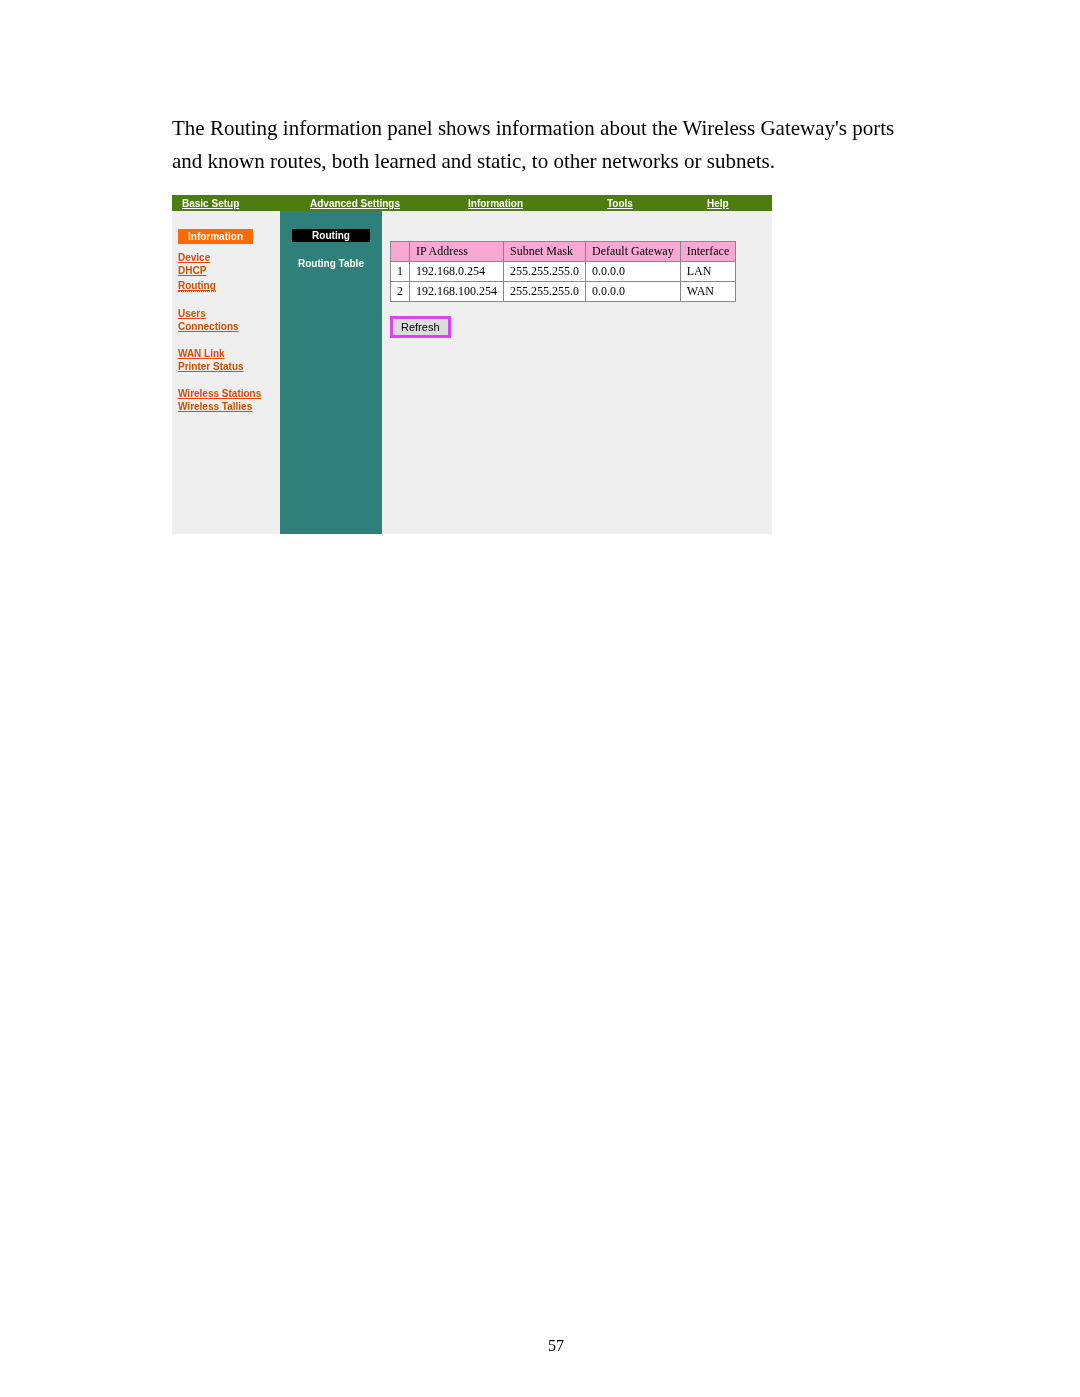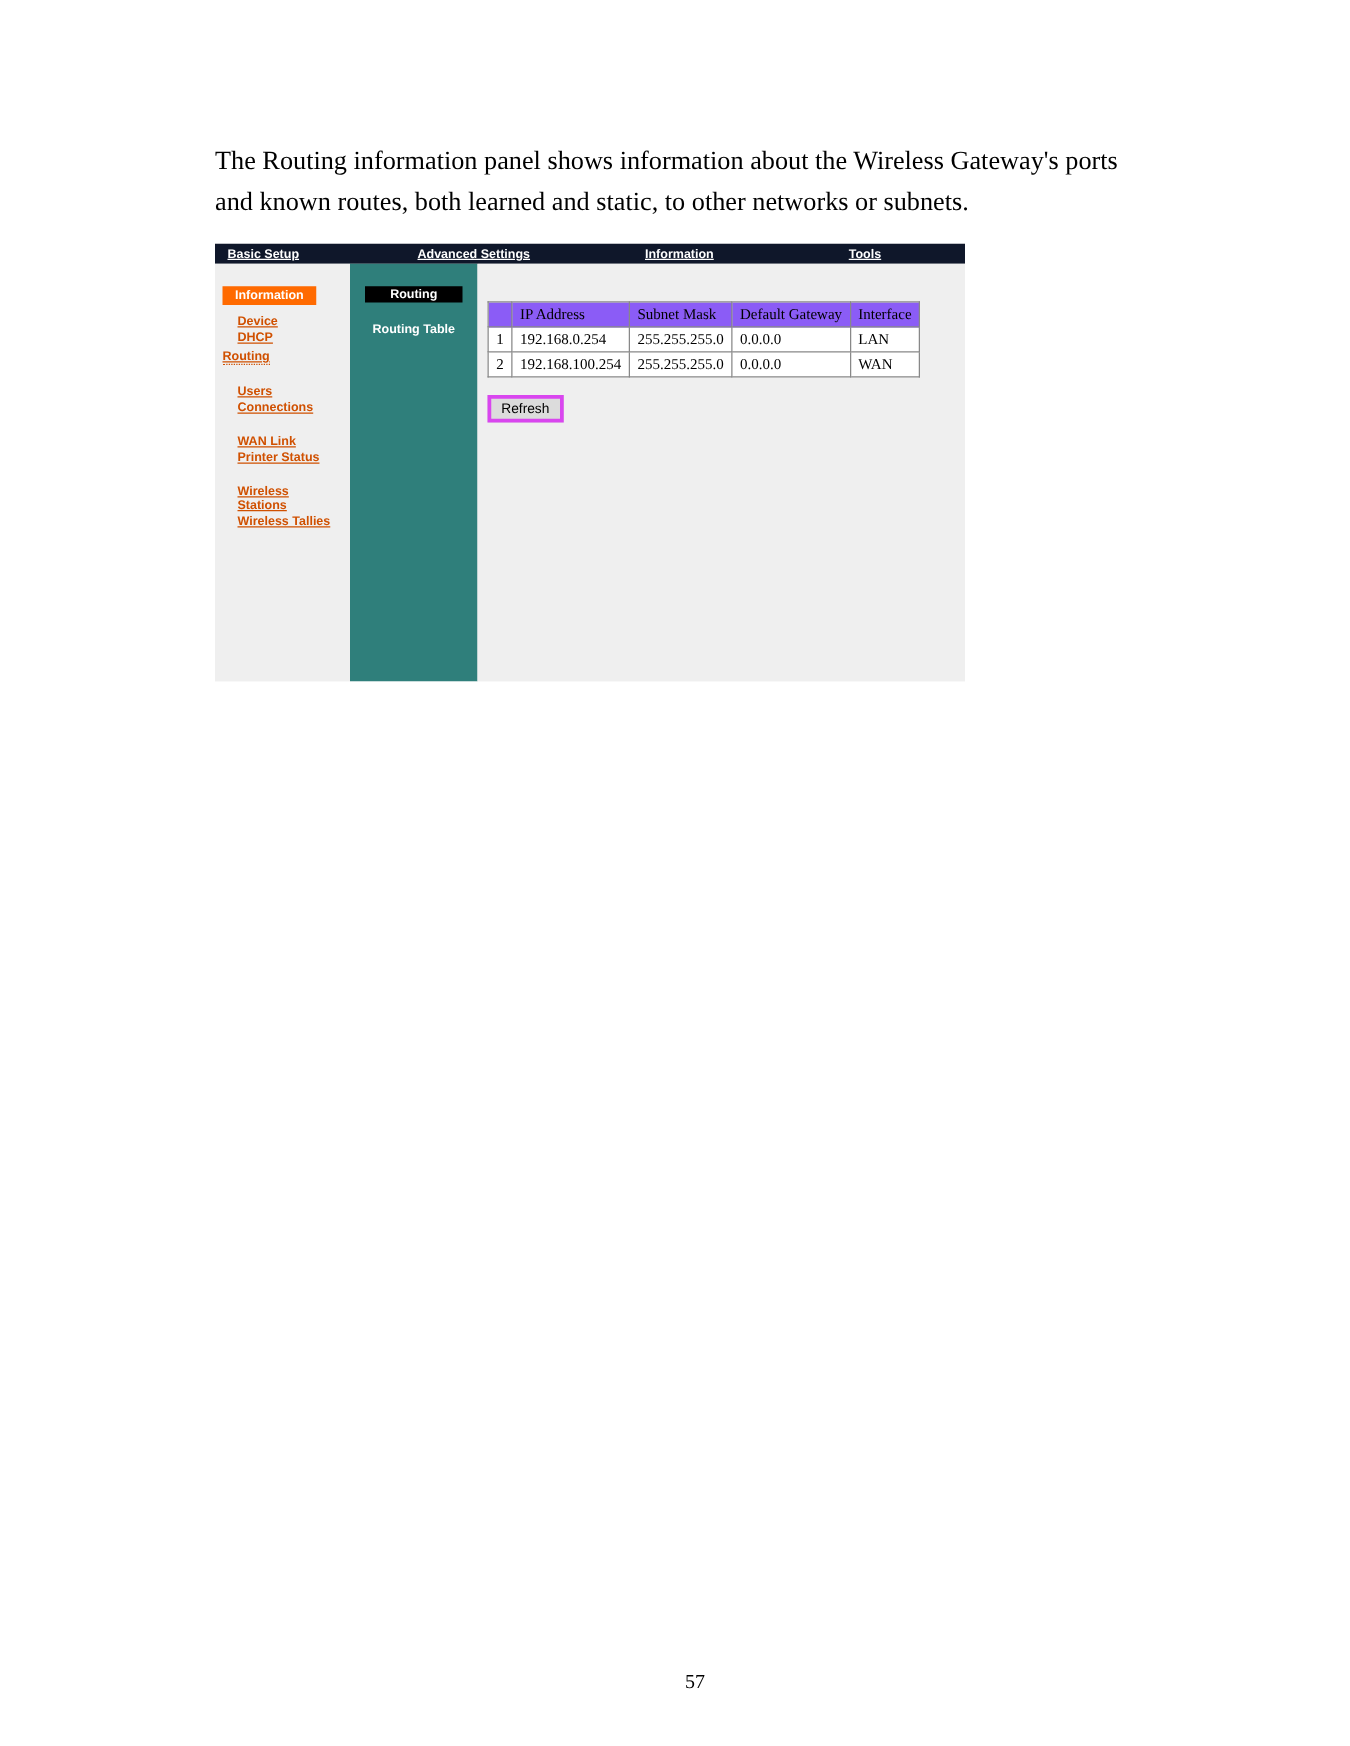--- a/index.html
+++ b/index.html
@@ -44,28 +44,27 @@
 
 .shot {
   width: 600px;
   margin: 18px 0 0 0;
   font-family: Arial, Helvetica, sans-serif;
   font-size: 11px;
   background: #efefef;
 }
 .topnav {
   display: flex;
-  background: #0f172a;
+  background: #4d7c0f;
   height: 16px;
   align-items: center;
   color: #fff;
   font-weight: bold;
   font-size: 10px;
   padding-left: 10px;
-  gap: 24px;
 }
 .topnav > div {
   text-decoration: underline;
   margin-right: 8px;
 }
 .tn-basic    { flex: 0 0 120px; }
 .tn-adv      { flex: 0 0 150px; }
 .tn-info     { flex: 0 0 116px; }
 .tn-tools    { flex: 0 0 92px; margin-left: 15px; }
 .tn-help     { flex: 0 0 60px; }
@@ -86,21 +85,21 @@
   display: inline-block;
   background: #ff6a00;
   color: #fff;
   padding: 2px 10px;
   margin-bottom: 6px;
   font-weight: bold;
 }
 .side-link {
   color: #d05000;
   text-decoration: underline;
-  margin: 2px 12px;
+  margin: 2px 0;
   cursor: pointer;
 }
 .side-active {
   color: #d05000;
   text-decoration: underline;
   margin: 2px 0;
   border-bottom: 1px dotted #d05000;
   display: inline-block;
 }
 .side-gap { height: 12px; }
@@ -139,21 +138,21 @@
 table.rt th, table.rt td {
   border: 1px solid #888;
   padding: 2px 6px;
   font-weight: normal;
   text-align: left;
   font-size: 12px;
   font-family: "Times New Roman", Times, serif;
   white-space: nowrap;
 }
 table.rt th {
-  background: #8b5cf6;
+  background: #f9a8d4;
 }
 .btn {
   margin-top: 14px;
   display: inline-block;
   background: #dcdcdc;
   border: 3px solid #d946ef;
   padding: 2px 8px;
   font-size: 11px;
   font-family: Arial, sans-serif;
   cursor: pointer;

